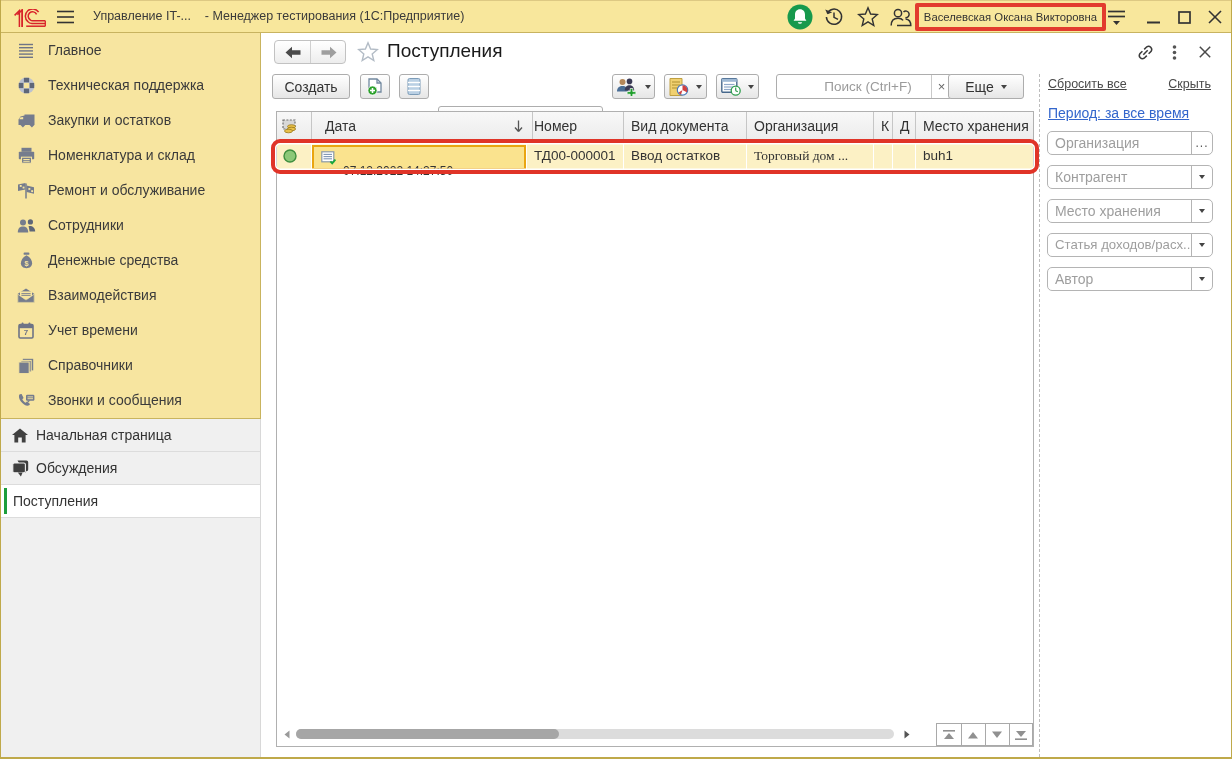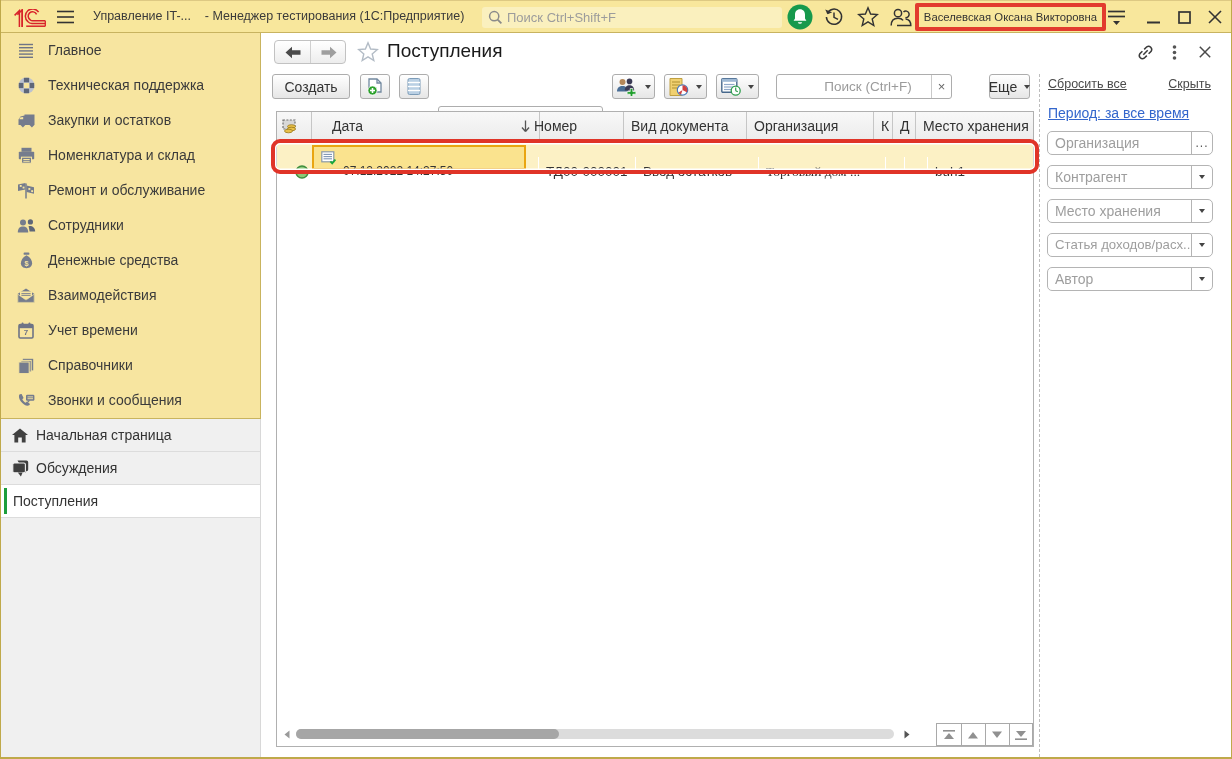--- a/index.html
+++ b/index.html
@@ -53,22 +53,22 @@
 .caret { display:inline-block; width:0; height:0; border-left:3.5px solid transparent;
   border-right:3.5px solid transparent; border-top:4px solid #444; margin-left:7px; }
 
 
 #tframe { position:absolute; left:15px; top:78px; width:758px; height:636px; border:1px solid #B0B0B0; }
 #thead { position:absolute; left:0; top:0; width:756px; height:29px;
   background:linear-gradient(#F8F8F8,#ECECEC); border-bottom:1px solid #C6C6C6; }
 .hcell { position:absolute; top:0; height:28px; line-height:28px; font-size:14px; color:#333;
   border-right:1px solid #C6C6C6; padding-left:7px; }
 #trow { position:absolute; left:0; top:29px; width:756px; height:29px; background:#FCF1C5; }
-.rcell { position:absolute; top:16px; height:29px; line-height:29px; font-size:13.5px; color:#333;
-  border-right:1px solid #FFFFFF; padding-left:7px;margin-left:12px; }
+.rcell { position:absolute; top:0; height:29px; line-height:29px; font-size:13.5px; color:#333;
+  border-right:1px solid #FFFFFF; padding-left:7px; }
 
 
 #scrollrow { position:absolute; left:0; bottom:0; width:756px; height:23px; background:#fff; }
 #htrack { position:absolute; left:19px; top:6px; width:598px; height:10px; background:#DCDCDC; border-radius:5px; }
 #hthumb { position:absolute; left:0; top:0; width:263px; height:10px; background:#A6A6A6; border-radius:5px; }
 
 
 #filters { position:absolute; left:778px; top:41px; width:193px; height:683px;
   border-left:1px dashed #BDBDBD; }
 .flink { font-size:12.5px; color:#4A4A4A; text-decoration:underline; position:absolute; }
@@ -101,27 +101,20 @@
       </g>
     </svg>
     <svg class="abs" style="left:56px; top:9px;" width="17" height="14" viewBox="0 0 17 14">
       <g stroke="#333" stroke-width="1.6">
         <line x1="0" y1="1.5" x2="17" y2="1.5"></line>
           <line x1="0" y1="7" x2="17" y2="7"></line>
           <line x1="0" y1="12.5" x2="17" y2="12.5"></line>
       </g>
     </svg>
     <div id="apptitle">Управление IT-...&nbsp;&nbsp;&nbsp;&nbsp;- Менеджер тестирования (1С:Предприятие)</div>
-    <div id="tbsearch">
-      <svg class="abs" style="left:6px; top:3px;" width="15" height="15" viewBox="0 0 15 15">
-        <circle cx="6.2" cy="6.2" r="4.6" fill="none" stroke="#8A8A8A" stroke-width="1.5"></circle>
-        <line x1="9.6" y1="9.6" x2="13.4" y2="13.4" stroke="#8A8A8A" stroke-width="1.8"></line>
-      </svg>
-      <span>Поиск Ctrl+Shift+F</span>
-    </div>
     <svg class="abs" style="left:786px; top:3px;" width="26" height="26" viewBox="0 0 26 26">
       <circle cx="13" cy="13" r="12.5" fill="#17994D"></circle>
       <path d="M13,5.2 C9.8,5.2 8,7.6 8,10.6 L8,14.6 L6.6,16.8 L19.4,16.8 L18,14.6 L18,10.6 C18,7.6 16.2,5.2 13,5.2 Z" fill="#fff"></path>
       <path d="M10.8,18.2 A2.3,2.3 0 0,0 15.2,18.2 Z" fill="#fff"></path>
     </svg>
     <svg class="abs" style="left:823px; top:6px;" width="20" height="20" viewBox="0 0 20 20">
       <path d="M3.2,6.3 A7.6,7.6 0 1,1 2.4,10" fill="none" stroke="#333" stroke-width="1.5"></path>
       <path d="M1.2,2.6 L3.6,7.3 L8.2,5.2 Z" fill="#333"></path>
       <path d="M10,5.5 L10,10.3 L14,12.4" fill="none" stroke="#333" stroke-width="1.5"></path>
     </svg>
@@ -392,35 +385,35 @@
           </g>
         <circle cx="14.7" cy="12.7" r="4.5" fill="#fff" stroke="#2F9E4E" stroke-width="1.3"></circle>
         <path d="M14.7,12.7 L14.7,9.5 M14.7,12.7 L16.8,13.8" fill="none" stroke="#2F9E4E" stroke-width="1.2"></path>
       </svg>
       <i class="caret"></i>
     </div>
     <div class="btn" style="left:515px; width:176px; justify-content:center; background:#fff; border-color:#ADADAD;">
       <span style="padding-left:8px; font-size:13.5px; color:#9B9B9B;">Поиск (Ctrl+F)</span>
       <span style="position:absolute; right:0; top:0; width:20px; height:23px; border-left:1px solid #C9C9C9; color:#666; font-size:13px; line-height:23px; text-align:center;">×</span>
     </div>
-    <div class="btn" style="left:728px; width:41px;">Еще<i class="caret"></i></div>
+    <div class="btn" style="left:687px; width:76px;">Еще<i class="caret"></i></div>
 
     <div id="tframe">
       <div id="thead">
         <div class="hcell" style="left:0; width:35px;">
           <svg style="position:absolute; left:5px; top:7px;" width="16" height="15" viewBox="0 0 16 15">
             <rect x="1" y="1" width="12" height="9" fill="#D8D8D8" stroke="#707070" stroke-width="1.2" stroke-dasharray="2,1.4"></rect>
             <g fill="#E8C04A" stroke="#9A7A1A" stroke-width="0.8">
               <ellipse cx="9.5" cy="7.5" rx="4" ry="1.8"></ellipse>
                 <ellipse cx="9.5" cy="10" rx="4" ry="1.8"></ellipse>
                 <ellipse cx="6.5" cy="12" rx="4" ry="1.8"></ellipse>
             </g>
           </svg>
         </div>
-        <div class="hcell" style="left:48px; width:215px;">Дата
+        <div class="hcell" style="left:41px; width:215px;">Дата
           <svg style="position:absolute; right:9px; top:8px;" width="9" height="12" viewBox="0 0 9 12">
               <path d="M4.5,11.5 L4.5,0.5 M4.5,11.5 L1,7.5 M4.5,11.5 L8,7.5" fill="none" stroke="#555" stroke-width="1.3"></path>
             </svg>
         </div>
         <div class="hcell" style="left:250px; width:97px;">Номер</div>
         <div class="hcell" style="left:347px; width:123px;">Вид документа</div>
         <div class="hcell" style="left:470px; width:127px;">Организация</div>
         <div class="hcell" style="left:597px; width:19px;">К</div>
         <div class="hcell" style="left:616px; width:23px;">Д</div>
         <div class="hcell" style="left:639px; width:117px; border-right:none;">Место хранения</div>

